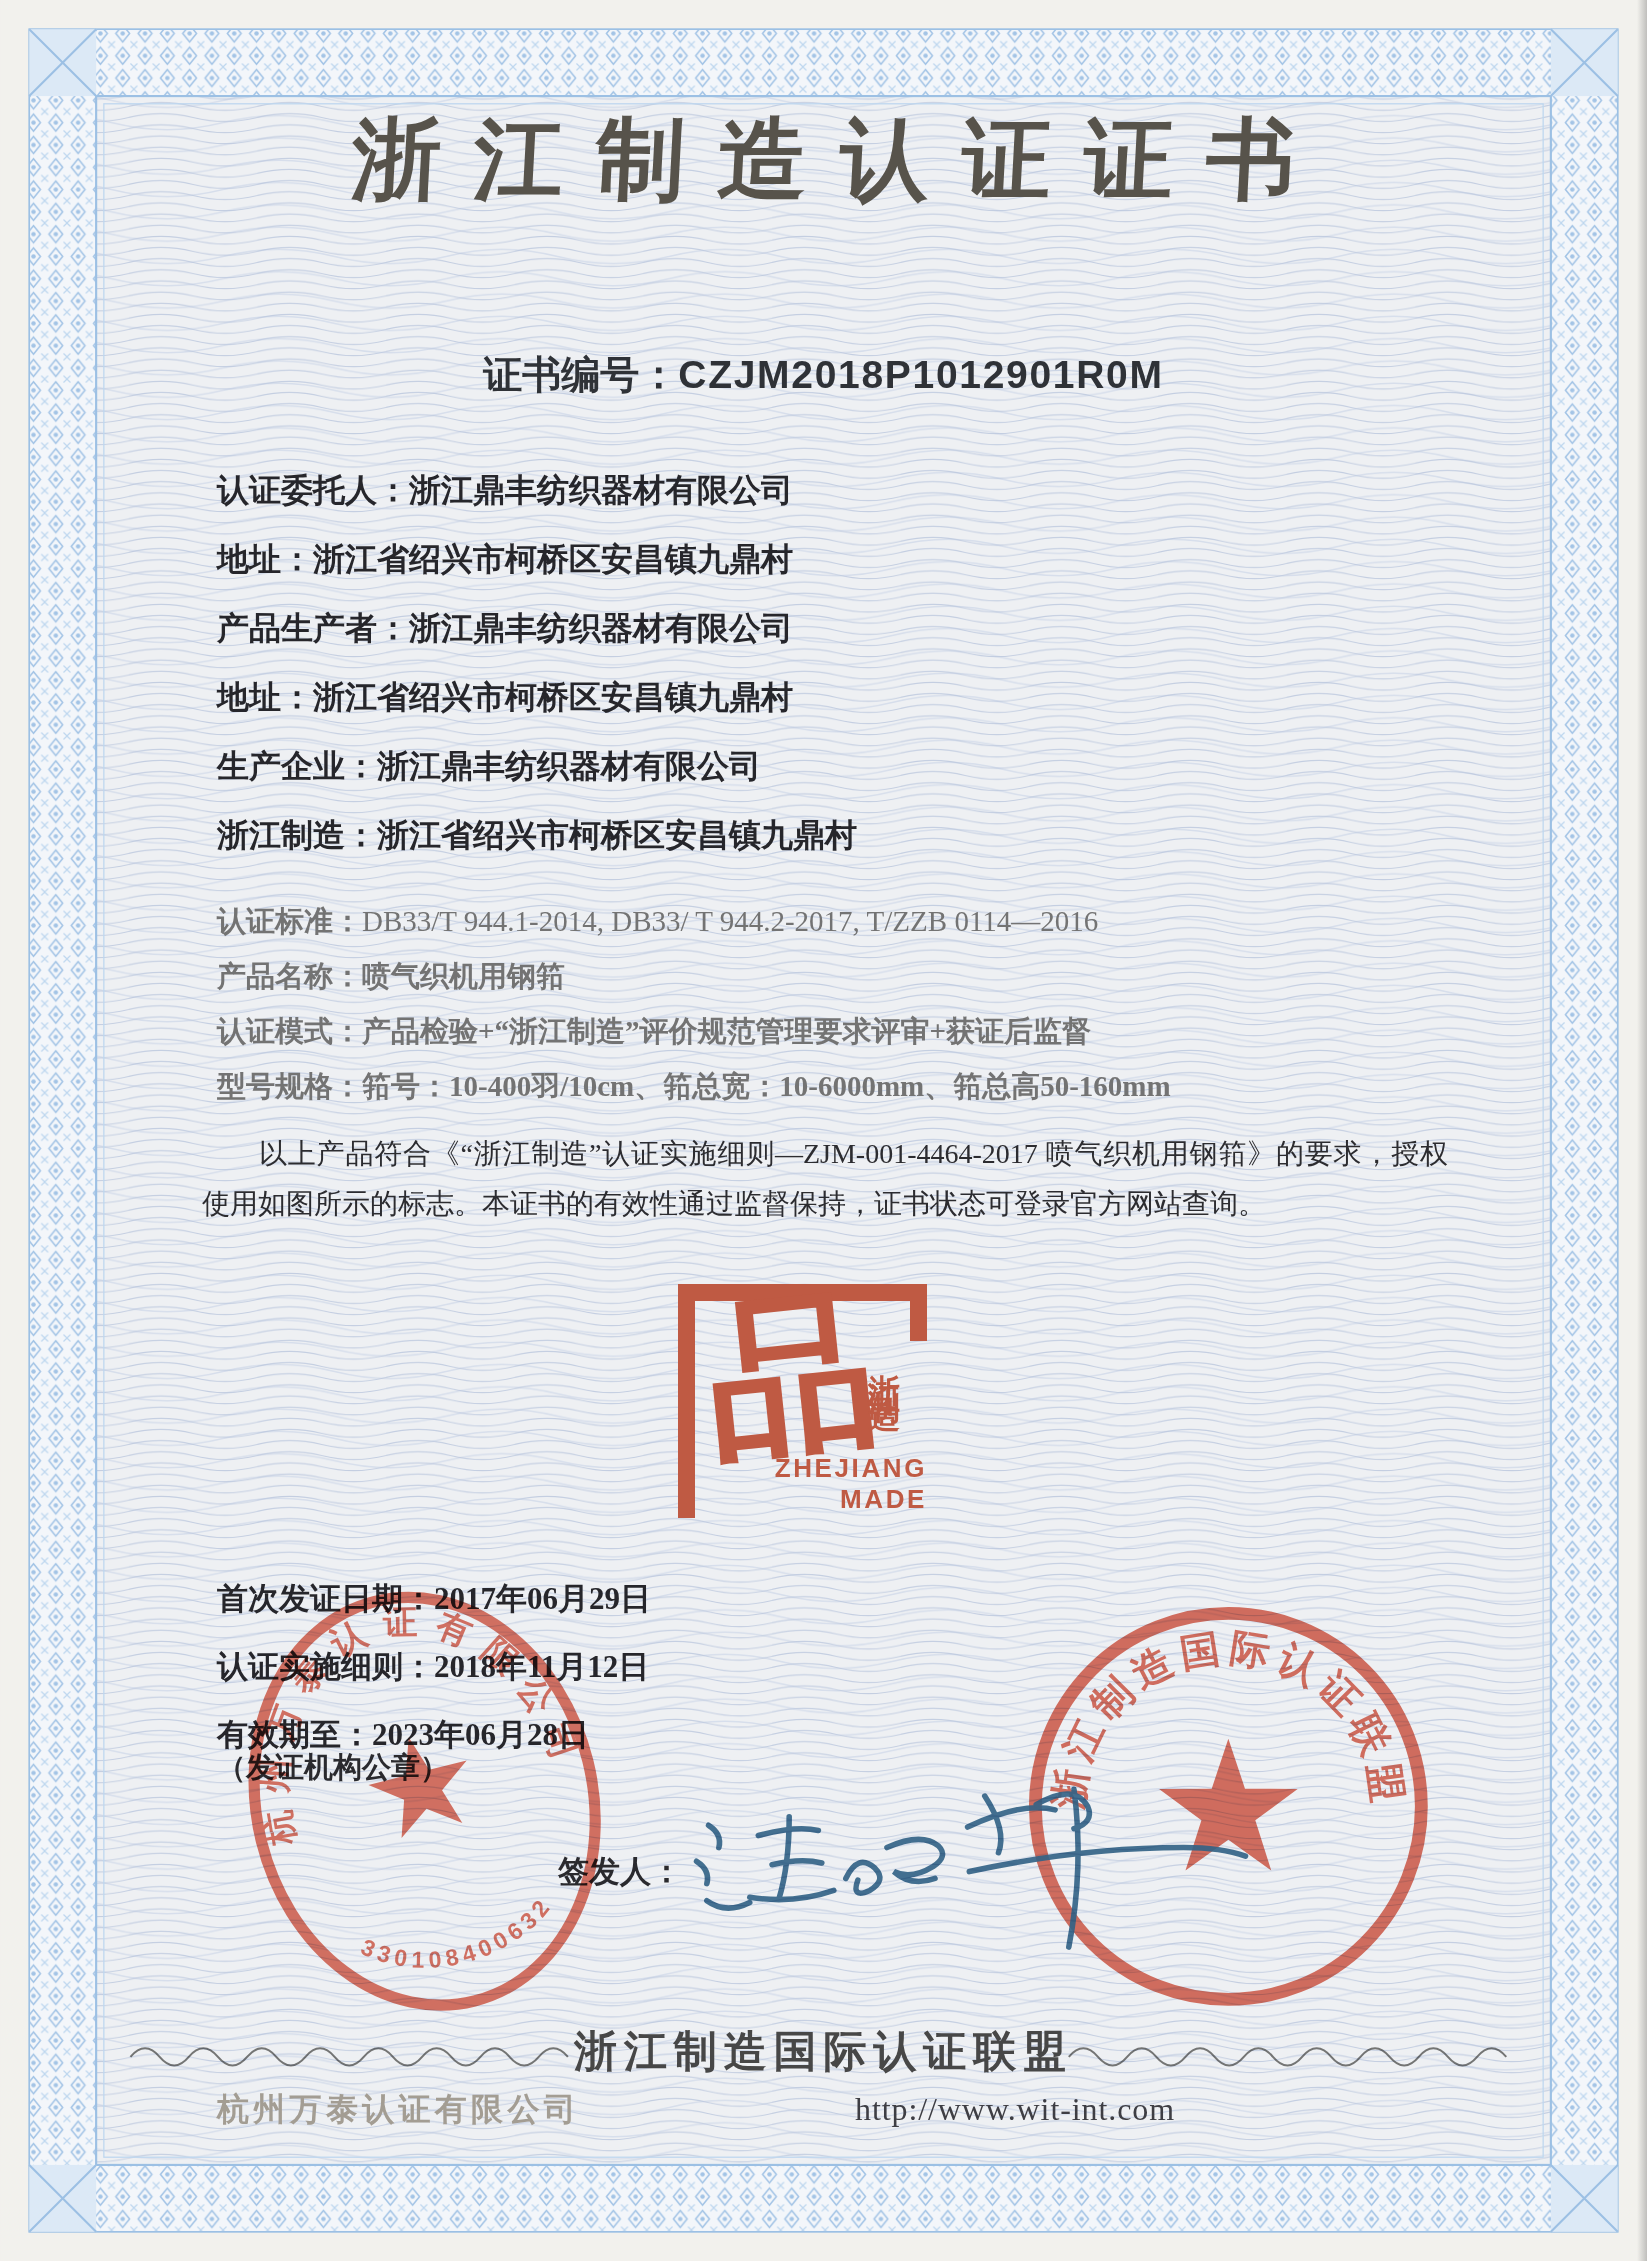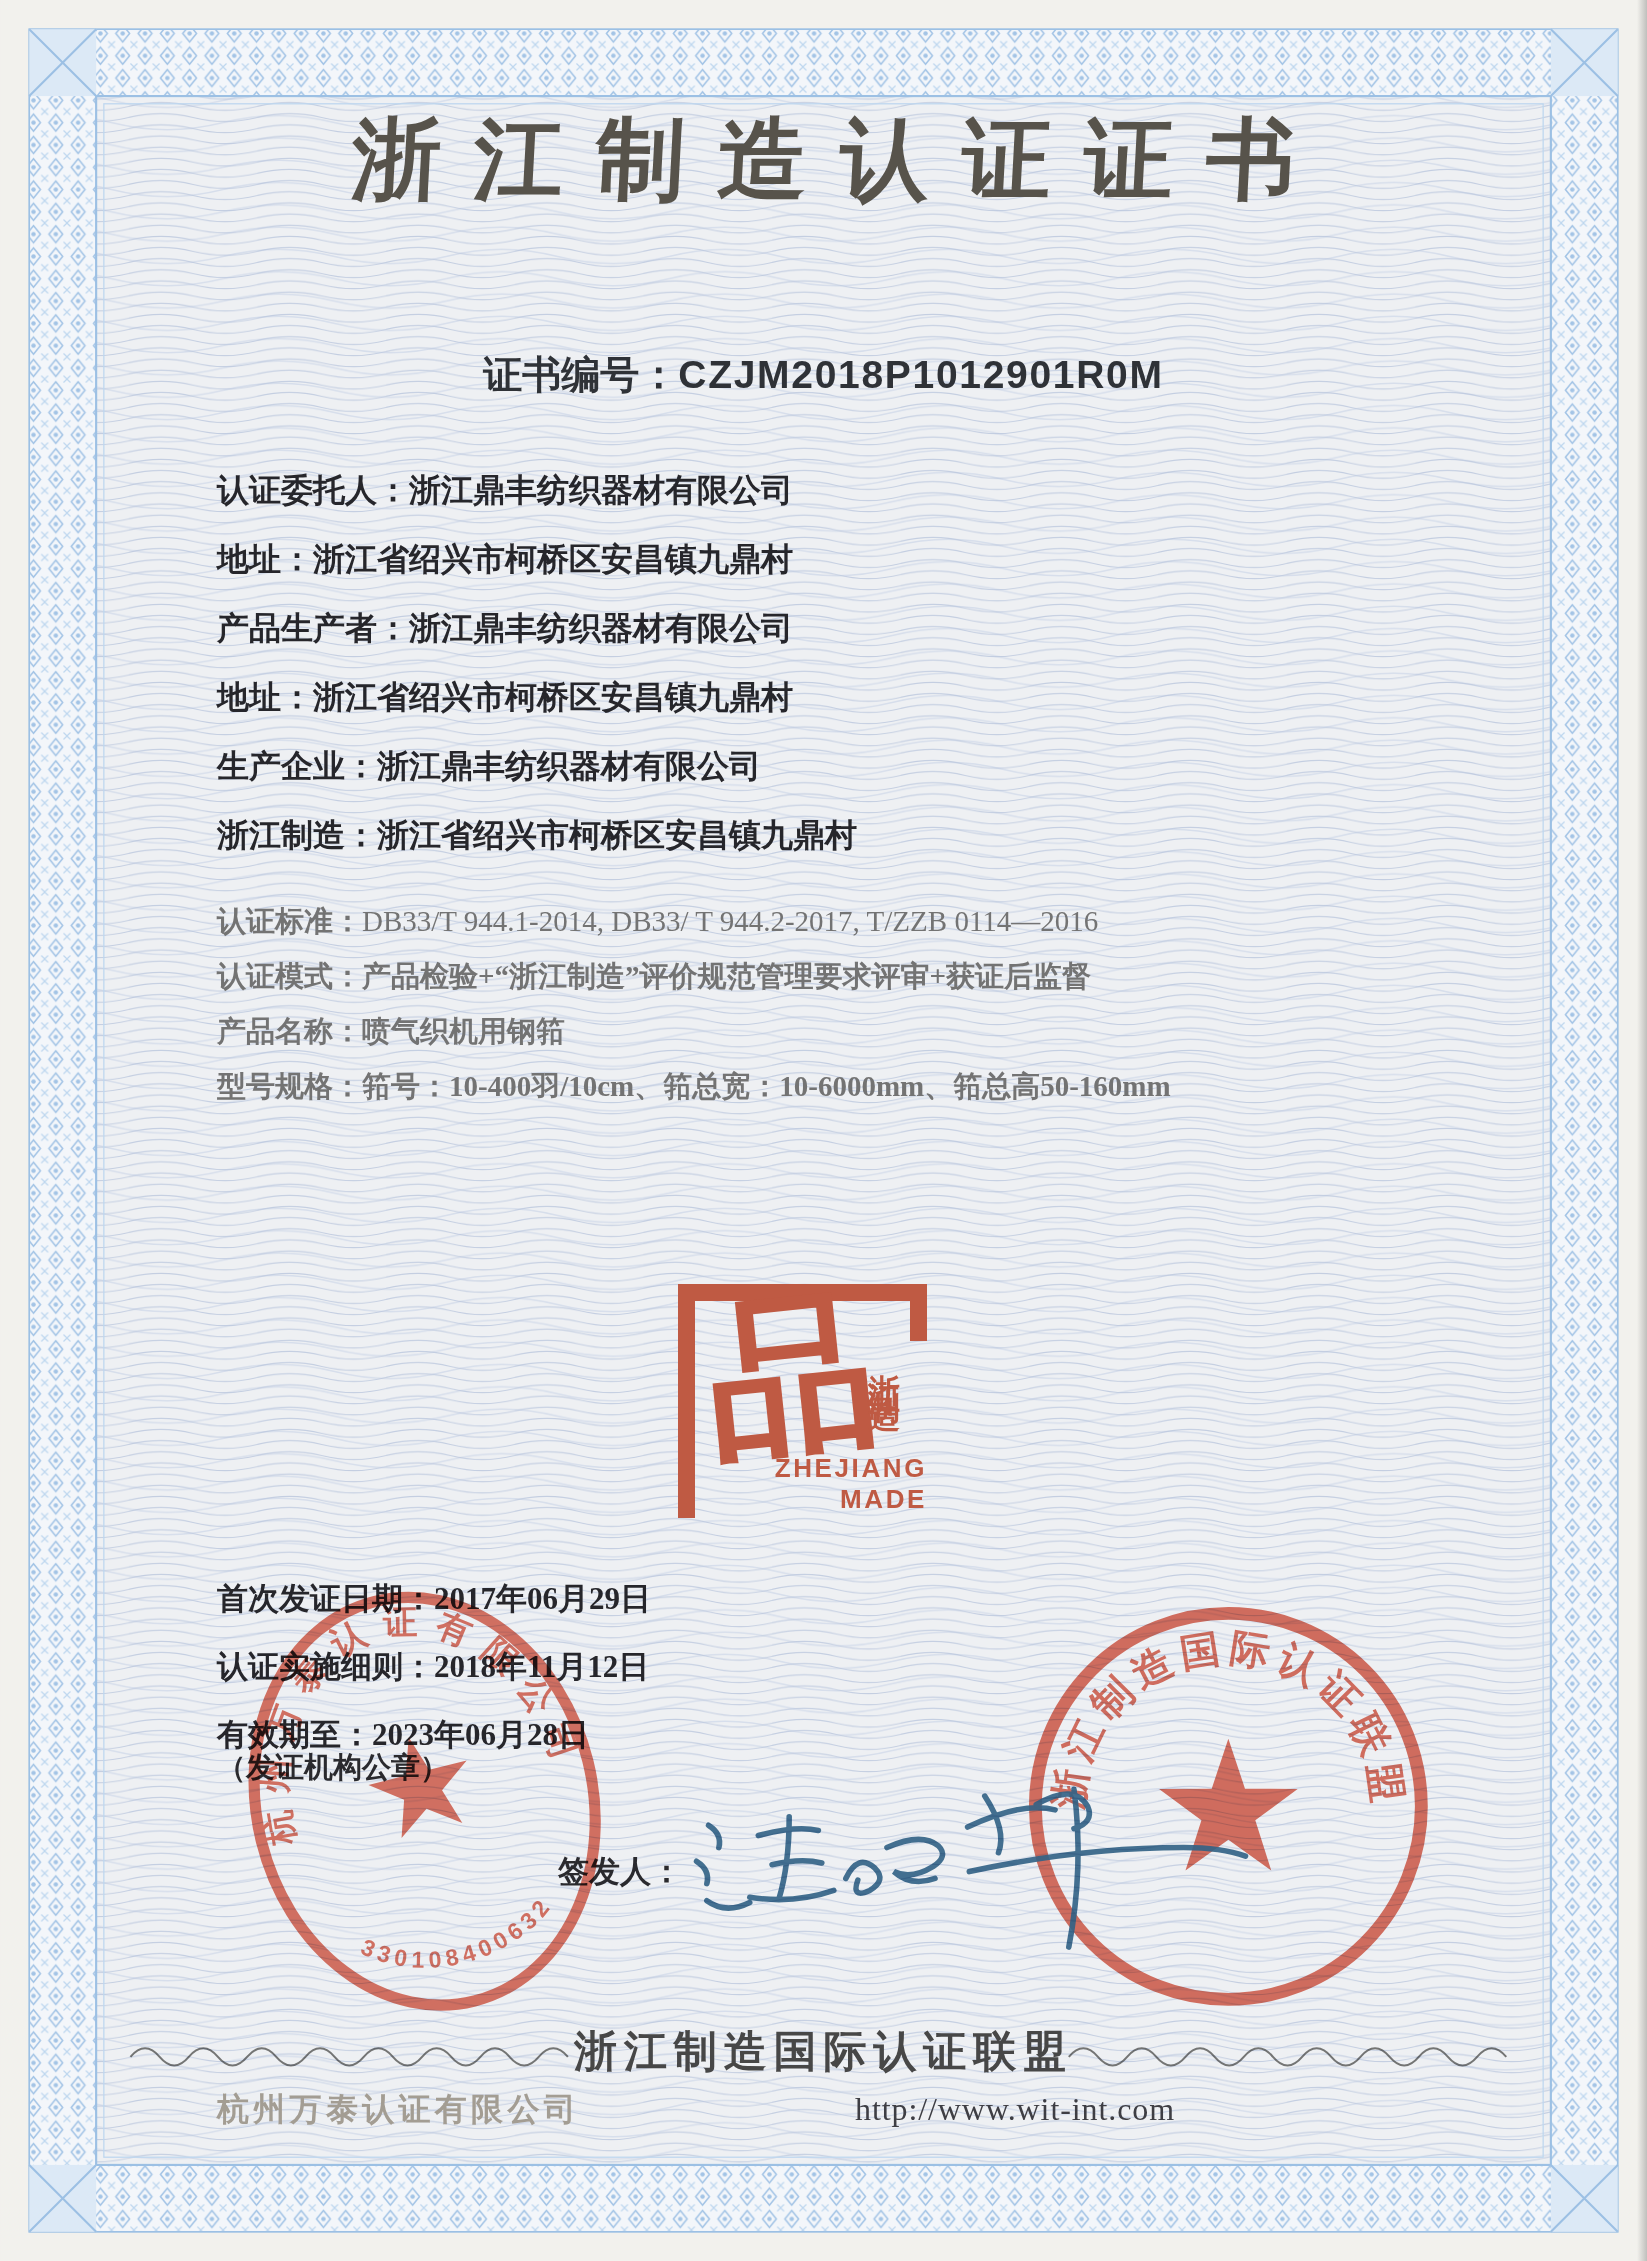--- a/index.html
+++ b/index.html
@@ -116,30 +116,31 @@
     <div class="field-row">
       <span>浙江制造：</span><span>浙江省绍兴市柯桥区安昌镇九鼎村</span>
     </div>
   </div>
 
   <div class="abs specs">
     <div class="spec-row">
       <span>认证标准：</span><span class="val-normal">DB33/T 944.1-2014, DB33/ T 944.2-2017, T/ZZB 0114—2016</span>
     </div>
     <div class="spec-row">
+      <span>产品名称：</span><span>喷气织机用钢筘</span>
+    </div>
+    <div class="spec-row">
       <span>认证模式：</span><span>产品检验+“浙江制造”评价规范管理要求评审+获证后监督</span>
     </div>
     <div class="spec-row">
-      <span>产品名称：</span><span>喷气织机用钢筘</span>
-    </div>
-    <div class="spec-row">
       <span>型号规格：</span><span>筘号：10-400羽/10cm、筘总宽：10-6000mm、筘总高50-160mm</span>
     </div>
   </div>
 
+  <div class="abs statement">以上产品符合《“浙江制造”认证实施细则—ZJM-001-4464-2017 喷气织机用钢筘》的要求，授权使用如图所示的标志。本证书的有效性通过监督保持，证书状态可登录官方网站查询。</div>
 
   <div class="abs logo">
     <div class="bar bar-top"></div>
     <div class="bar bar-left"></div>
     <div class="bar bar-right"></div>
     <div class="logo-mark">品</div>
     <div class="logo-side">浙江制造</div>
     <div class="logo-caption">ZHEJIANG MADE</div>
   </div>
 

